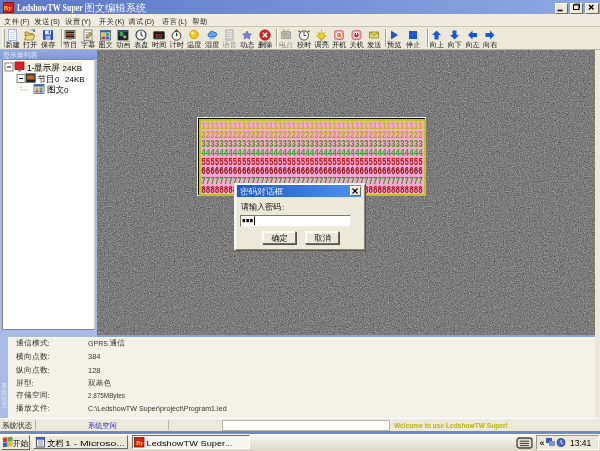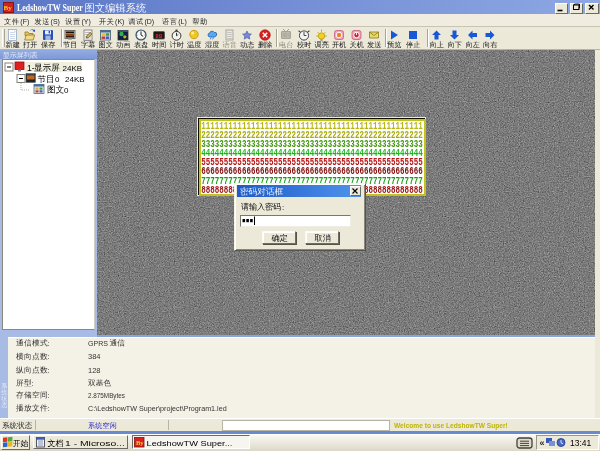--- a/index.html
+++ b/index.html
@@ -25,21 +25,21 @@
         <feTurbulence type="fractalNoise" baseFrequency="0.8" numOctaves="2" seed="7"></feTurbulence>
         <feColorMatrix type="matrix" values="0.27 0.27 0.27 0 0.075 0.27 0.27 0.27 0 0.075 0.27 0.27 0.27 0 0.075 0 0 0 0 1"></feColorMatrix>
         <feGaussianBlur stdDeviation="0.4"></feGaussianBlur>
       </filter>
       <rect width="498" height="286" filter="url(#nz)"></rect>
     </svg>
   </div>
 <div style="position:absolute;left:595px;top:50px;width:5px;height:368px;background:#ece9d8"></div>
 <div style="position:absolute;left:25px;top:61.5px;width:57px;height:10.5px;background:#f1efdd"></div>
 <div style="position:absolute;left:197px;top:117px;width:229px;height:79px;background:#101000;border:1px solid #eeeecc;box-sizing:border-box">
-    <div style="position:absolute;left:1px;top:1px;width:227px;height:77px;border:2px solid #c2c220;box-sizing:border-box;background:#ffffff">
+    <div style="position:absolute;left:1px;top:1px;width:227px;height:77px;border:2px solid #c2c220;box-sizing:border-box;background:#f9a8d4">
       <svg width="223" height="73" style="position:absolute;left:0;top:0">
         <g transform="translate(0.2 8.1) scale(0.699 1)">
           <text font-family="Liberation Mono" font-size="10.8" font-weight="bold" fill="#b8b812">1111111111111111111111111111111111111111111111111</text>
         </g>
         <g transform="translate(0.2 17.17) scale(0.699 1)">
           <text font-family="Liberation Mono" font-size="10.8" font-weight="bold" fill="#aaaa0e">2222222222222222222222222222222222222222222222222</text>
         </g>
         <g transform="translate(0.2 26.24) scale(0.699 1)">
           <text font-family="Liberation Mono" font-size="10.8" font-weight="bold" fill="#449812">3333333333333333333333333333333333333333333333333</text>
         </g>

